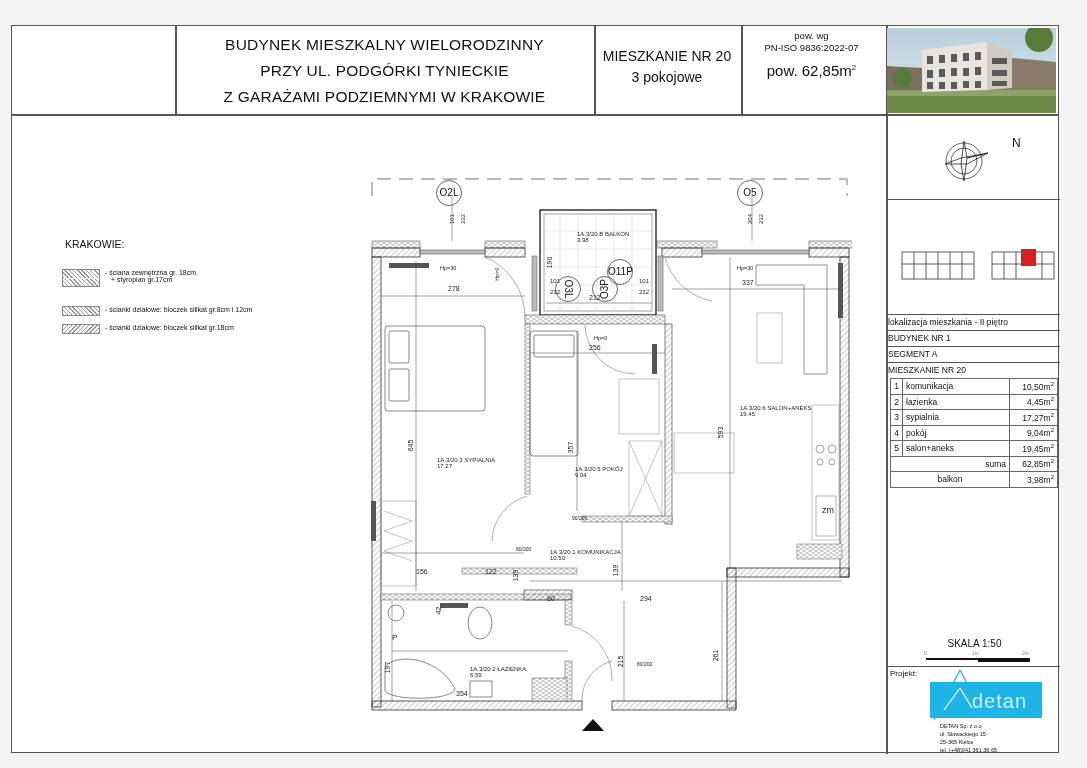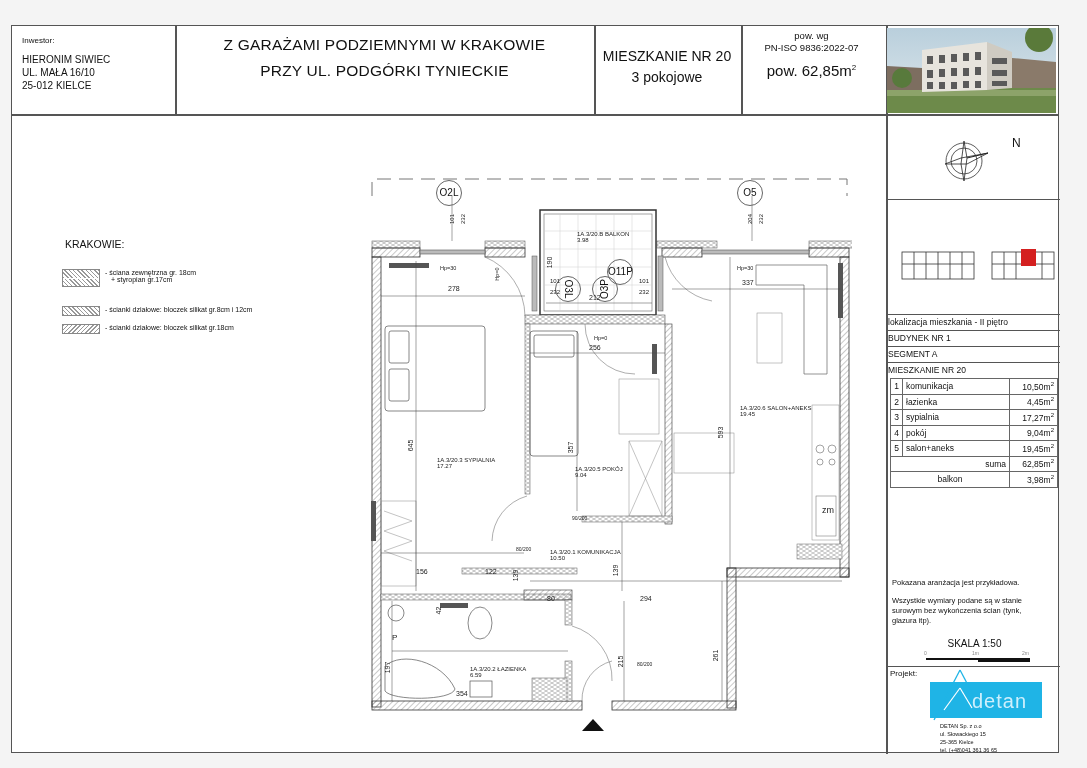--- a/index.html
+++ b/index.html
@@ -45,30 +45,25 @@
 <body>
 
 <div class="sheet">
 
   <div class="hdr-line" style="left:0;top:88px;width:1046px;height:1.5px"></div>
   <div class="hdr-line" style="left:163px;top:0;width:1.5px;height:88px"></div>
   <div class="hdr-line" style="left:582px;top:0;width:1.5px;height:88px"></div>
   <div class="hdr-line" style="left:729px;top:0;width:1.5px;height:88px"></div>
   <div class="hdr-line" style="left:874px;top:0;width:1.5px;height:728px"></div>
 
-  <div class="abs investor">
-    <span class="lbl">Inwestor:</span>
-    <div>HIERONIM SIWIEC</div>
-    <div>UL. MAŁA 16/10</div>
-    <div>25-012 KIELCE</div>
-  </div>
 
   <div class="abs title">
+    <div>BUDYNEK MIESZKALNY WIELORODZINNY</div>
+    <div>PRZY UL. PODGÓRKI TYNIECKIE</div>
     <div>Z GARAŻAMI PODZIEMNYMI W KRAKOWIE</div>
-    <div>PRZY UL. PODGÓRKI TYNIECKIE</div>
   </div>
 
   <div class="abs apt">
     <div>MIESZKANIE NR 20</div>
     <div>3 pokojowe</div>
   </div>
 
   <div class="abs area">
     <span class="s1">pow. wg</span>
     <span class="s1">PN-ISO 9836:2022-07</span>
@@ -387,24 +382,20 @@
           <td colspan="2" style="text-align:right">suma</td>
           <td class="v"><span>62,85m</span><sup>2</sup></td>
         </tr>
     <tr>
           <td colspan="2" style="text-align:center">balkon</td>
           <td class="v"><span>3,98m</span><sup>2</sup></td>
         </tr>
   </tbody>
     </table>
 
-  <div class="abs notes">
-    <div style="margin-bottom:8px">Pokazana aranżacja jest przykładowa.</div>
-    <div style="width:140px">Wszystkie wymiary podane są w stanie surowym bez wykończenia ścian (tynk, glazura itp).</div>
-  </div>
   <div class="abs scale-lbl">SKALA 1:50</div>
   <div class="abs" style="left:912px;top:624px;width:110px;height:14px">
     <span class="abs" style="left:0;top:0;font-size:5px;color:#888">0</span>
     <span class="abs" style="left:48px;top:0;font-size:5px;color:#888">1m</span>
     <span class="abs" style="left:98px;top:0;font-size:5px;color:#888">2m</span>
     <div class="abs" style="left:2px;top:8px;width:52px;height:2px;background:#111"></div>
     <div class="abs" style="left:54px;top:8px;width:52px;height:4px;background:#111"></div>
   </div>
   <div class="rp-line" style="left:874px;top:640px;width:174px;height:1px"></div>
 

